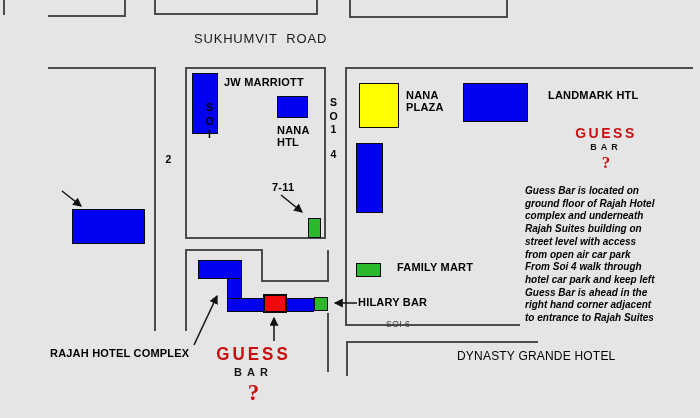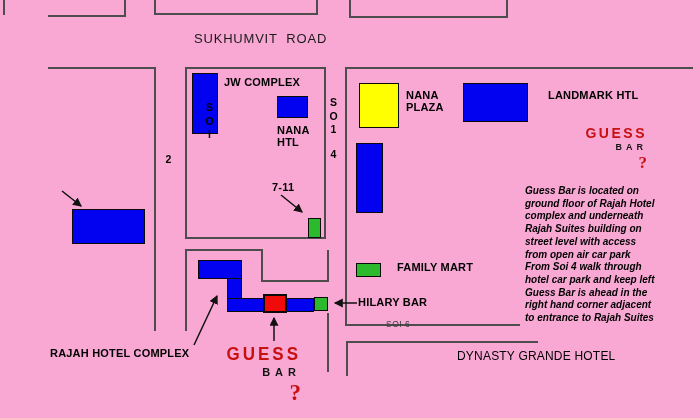--- a/index.html
+++ b/index.html
@@ -1,34 +1,34 @@
 <!DOCTYPE html>
 <html style="--building-blue: #0202f0; --plaza-yellow: #ffff00; --mart-green: #2db92d; --target-red: #f00a0a; --logo-red: #c81010; --road-line: #4d4d4d; --arrow-black: #111111;"><head>
 <meta charset="utf-8">
 <style>
   html,body{margin:0;padding:0;background:#fff;}
   #stage{
-    position:relative;width:700px;height:418px;background:#f9a8d4;overflow:hidden;
+    position:relative;width:700px;height:418px;background:#e5e5e5;overflow:hidden;
     font-family:"Liberation Sans",sans-serif;color:#000;
   }
   #roads{position:absolute;left:0;top:0;width:700px;height:418px;}
   .roadline{fill:none;stroke:var(--road-line,#4d4d4d);stroke-width:2;}
   .arrow{fill:none;stroke:var(--arrow-black,#111);stroke-width:1.5;}
   .bld{position:absolute;box-sizing:border-box;border:1px solid #0a0a0a;}
   .blue{background:var(--building-blue,#0202f0);}
   .yellow{background:var(--plaza-yellow,#ffff00);}
   .green{background:var(--mart-green,#2db92d);}
   .red{background:var(--target-red,#f00a0a);border-width:2px;}
   .lbl{position:absolute;font-weight:bold;font-size:11px;line-height:11.5px;white-space:pre-line;letter-spacing:0.2px;}
   .reg{font-weight:normal;}
   .vroad{position:absolute;width:9px;word-break:break-all;font-weight:bold;font-size:10.5px;line-height:13.5px;text-align:center;}
   .soi6{font-size:8.5px;font-weight:normal;color:#3c3c3c;letter-spacing:0.5px;}
   .sukhumvit{font-size:13px;font-weight:normal;letter-spacing:0.8px;white-space:pre;color:#1a1a1a;}
   .dirs{font-size:10px;line-height:12.7px;letter-spacing:0;font-style:italic;}
-  .guess-logo{position:absolute;text-align:right;}
+  .guess-logo{position:absolute;text-align:center;}
   .guess-brand{color:var(--logo-red,#c81010);font-weight:bold;letter-spacing:2.5px;line-height:1;transform:scaleY(1.05);}
   .guess-sub{color:#151515;font-weight:bold;letter-spacing:4px;line-height:1;margin-top:3px;}
   .guess-q{color:var(--logo-red,#c81010);font-weight:bold;font-family:"Liberation Serif",serif;line-height:1;margin-top:2px;}
   .logo-right .guess-brand{font-size:14px;}
   .logo-right .guess-sub{font-size:9px;}
   .logo-right .guess-q{font-size:17px;}
   .logo-left .guess-brand{font-size:17px;letter-spacing:3px;}
   .logo-left .guess-sub{font-size:11px;letter-spacing:5px;margin-top:4px;}
   .logo-left .guess-q{font-size:23px;margin-top:3px;}
 </style>
@@ -75,21 +75,21 @@
   <div class="bld green" style="left:314px;top:297px;width:14px;height:14px;"></div>
   <div class="bld red" style="left:263px;top:294px;width:24px;height:19px;"></div>
 
   <div class="lbl sukhumvit" style="left:194px;top:33px;">SUKHUMVIT  ROAD</div>
   <div class="vroad" style="left:164px;top:101px;margin-left:41px;">SOI</div>
   <div class="vroad" style="left:164px;top:153px;">2</div>
   <div class="vroad" style="left:329px;top:96px;">SO1</div>
   <div class="vroad" style="left:329px;top:148px;">4</div>
   <div class="lbl soi6" style="left:386px;top:319px;">SOI 6</div>
 
-  <div class="lbl" style="left:224px;top:77px;">JW COMPLEX</div>
+  <div class="lbl" style="left:224px;top:77px;">JW MARRIOTT</div>
   <div class="lbl" style="left:277px;top:125px;">NANA
 HTL</div>
   <div class="lbl" style="left:406px;top:90px;">NANA
 PLAZA</div>
   <div class="lbl" style="left:548px;top:90px;">LANDMARK HTL</div>
   <div class="lbl" style="left:272px;top:182px;">7-11</div>
   <div class="lbl" style="left:397px;top:262px;">FAMILY MART</div>
   <div class="lbl" style="left:358px;top:297px;">HILARY BAR</div>
   <div class="lbl reg" style="left:457px;top:351px;font-size:12px;">DYNASTY GRANDE HOTEL</div>
   <div class="lbl" style="left:50px;top:348px;">RAJAH HOTEL COMPLEX</div>

